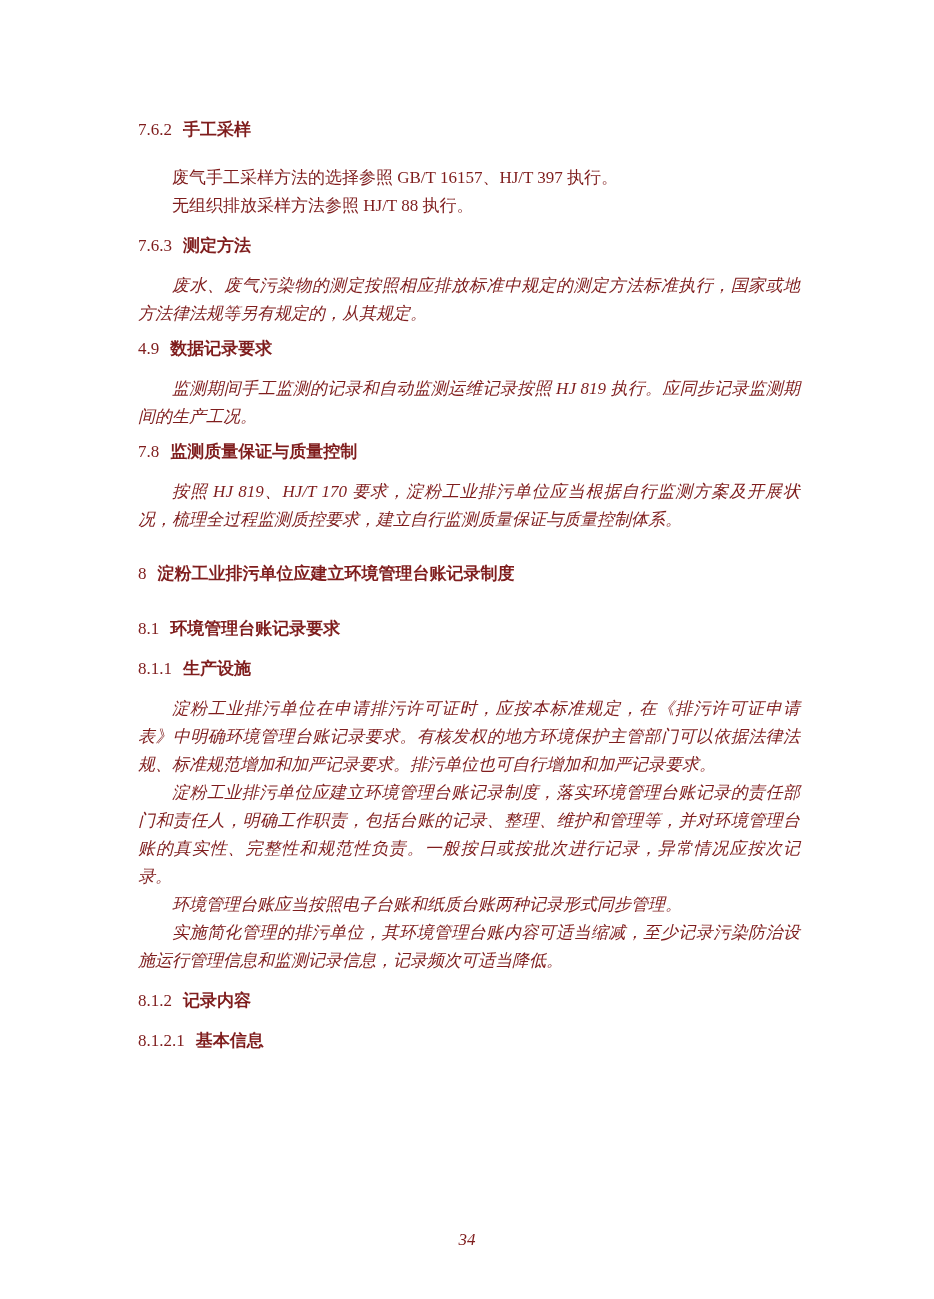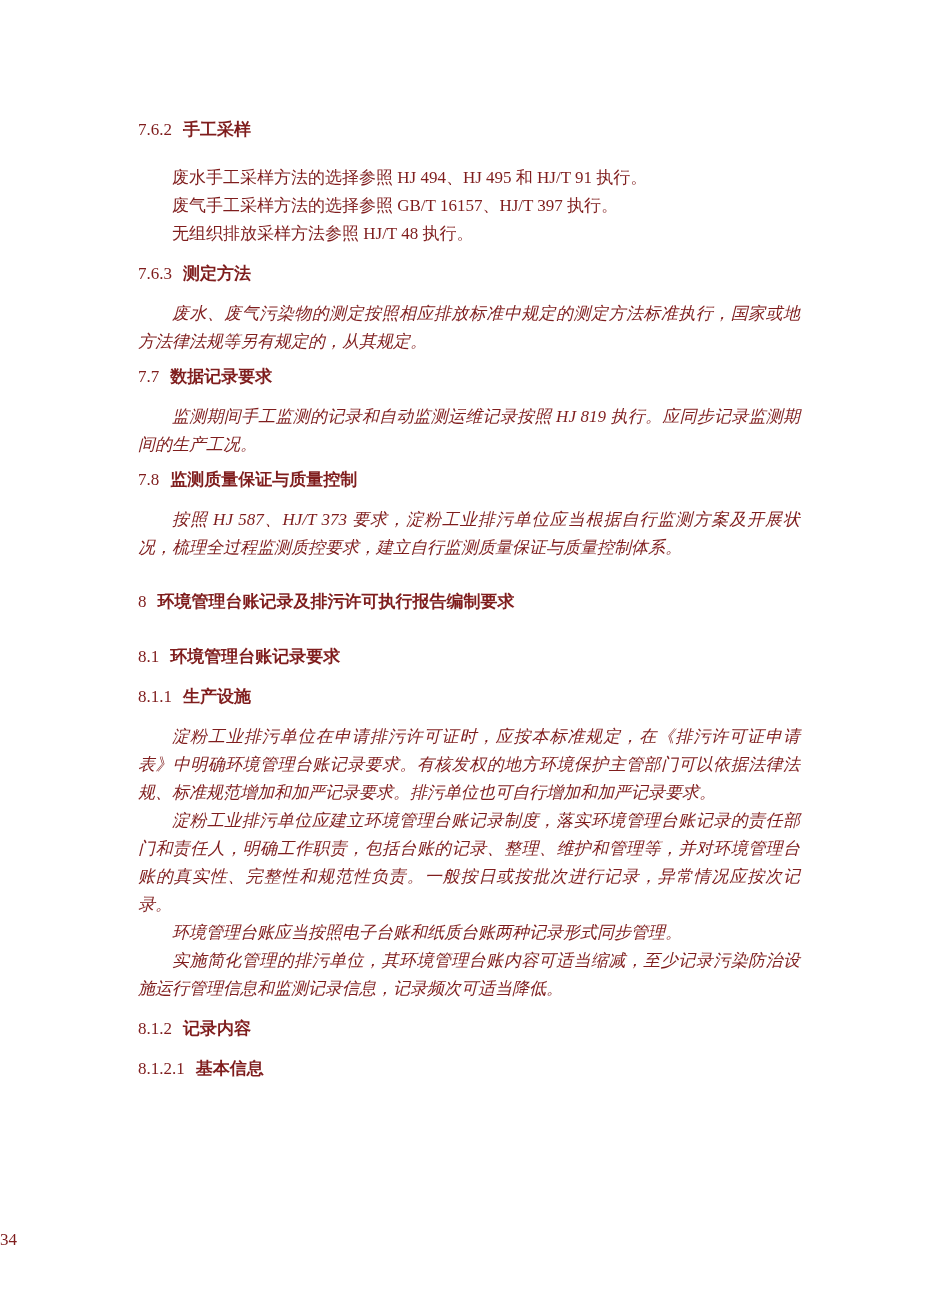--- a/index.html
+++ b/index.html
@@ -50,42 +50,43 @@
     font-style: italic;
   }
   .blk-lines { margin-top: 20px; margin-bottom: 0; }
   .blk-lines .line { text-indent: 2em; }
 
   .page-footer {
     position: absolute;
     top: 1227px;
     left: 0;
     width: 100%;
+    text-align: center;
     font-size: 17px;
     line-height: 26px;
+    font-style: italic;
   }
 </style>
 </head>
 <body>
 
 <div class="page">
   <div class="content" id="doc-content">
       <div class="blk blk-heading blk-h3"><span class="h-num">7.6.2</span><span class="h-title">手工采样</span></div>
       <div class="blk blk-lines">
-        <div class="line">废水手工采样方法的选择参照 HJ 494、HJ 495 和 HJ/T 91 执行。</div>
         <div class="line">废气手工采样方法的选择参照 GB/T 16157、HJ/T 397 执行。</div>
-        <div class="line">无组织排放采样方法参照 HJ/T 48 执行。</div>
+        <div class="line">无组织排放采样方法参照 HJ/T 88 执行。</div>
       </div>
       <div class="blk blk-heading blk-h3"><span class="h-num">7.6.3</span><span class="h-title">测定方法</span></div>
       <div class="blk blk-para">废水、废气污染物的测定按照相应排放标准中规定的测定方法标准执行，国家或地方法律法规等另有规定的，从其规定。</div>
-      <div class="blk blk-heading blk-h2"><span class="h-num">7.7</span><span class="h-title">数据记录要求</span></div>
+      <div class="blk blk-heading blk-h2"><span class="h-num">4.9</span><span class="h-title">数据记录要求</span></div>
       <div class="blk blk-para">监测期间手工监测的记录和自动监测运维记录按照 HJ 819 执行。应同步记录监测期间的生产工况。</div>
       <div class="blk blk-heading blk-h2"><span class="h-num">7.8</span><span class="h-title">监测质量保证与质量控制</span></div>
-      <div class="blk blk-para">按照 HJ 587、HJ/T 373 要求，淀粉工业排污单位应当根据自行监测方案及开展状况，梳理全过程监测质控要求，建立自行监测质量保证与质量控制体系。</div>
-      <div class="blk blk-heading blk-h1"><span class="h-num">8</span><span class="h-title">环境管理台账记录及排污许可执行报告编制要求</span></div>
+      <div class="blk blk-para">按照 HJ 819、HJ/T 170 要求，淀粉工业排污单位应当根据自行监测方案及开展状况，梳理全过程监测质控要求，建立自行监测质量保证与质量控制体系。</div>
+      <div class="blk blk-heading blk-h1"><span class="h-num">8</span><span class="h-title">淀粉工业排污单位应建立环境管理台账记录制度</span></div>
       <div class="blk blk-heading blk-h2"><span class="h-num">8.1</span><span class="h-title">环境管理台账记录要求</span></div>
       <div class="blk blk-heading blk-h3"><span class="h-num">8.1.1</span><span class="h-title">生产设施</span></div>
       <div class="blk blk-para">淀粉工业排污单位在申请排污许可证时，应按本标准规定，在《排污许可证申请表》中明确环境管理台账记录要求。有核发权的地方环境保护主管部门可以依据法律法规、标准规范增加和加严记录要求。排污单位也可自行增加和加严记录要求。</div>
       <div class="blk blk-para">淀粉工业排污单位应建立环境管理台账记录制度，落实环境管理台账记录的责任部门和责任人，明确工作职责，包括台账的记录、整理、维护和管理等，并对环境管理台账的真实性、完整性和规范性负责。一般按日或按批次进行记录，异常情况应按次记录。</div>
       <div class="blk blk-para">环境管理台账应当按照电子台账和纸质台账两种记录形式同步管理。</div>
       <div class="blk blk-para">实施简化管理的排污单位，其环境管理台账内容可适当缩减，至少记录污染防治设施运行管理信息和监测记录信息，记录频次可适当降低。</div>
       <div class="blk blk-heading blk-h3"><span class="h-num">8.1.2</span><span class="h-title">记录内容</span></div>
       <div class="blk blk-heading blk-h4"><span class="h-num">8.1.2.1</span><span class="h-title">基本信息</span></div>
     </div>
   <div class="page-footer">34</div>

